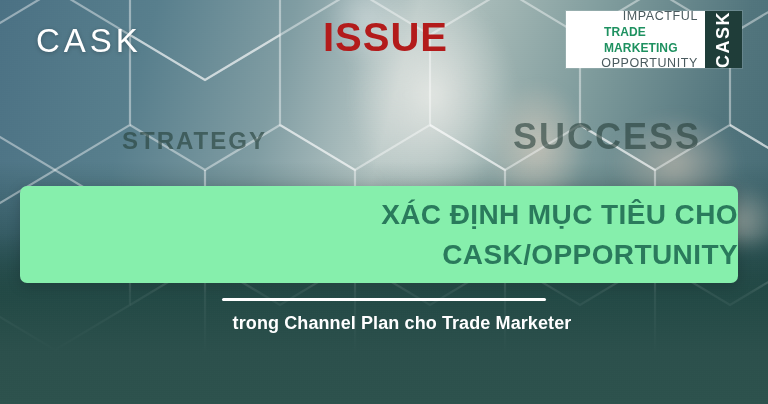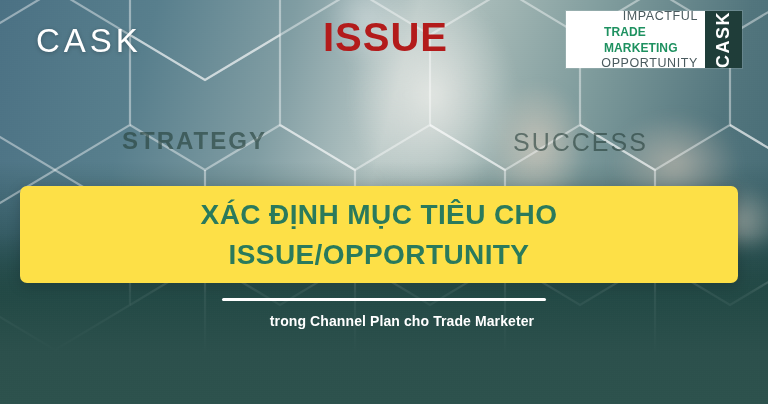--- a/index.html
+++ b/index.html
@@ -103,23 +103,23 @@
     color: #b31b1b;
   }
   .word-strategy {
     left: 122px; top: 127px;
     font-size: 24px;
     font-weight: 700;
     letter-spacing: 2px;
     color: rgba(37,64,58,0.62);
   }
   .word-success {
-    left: 513px; top: 128px;
-    font-size: 25px;
-    font-weight: 400;
+    left: 513px; top: 116px;
+    font-size: 36px;
+    font-weight: 700;
     letter-spacing: 2px;
     color: rgba(34,58,54,0.58);
   }
 
   
   .logo {
     position: absolute;
     left: 566px; top: 11px;
     width: 176px; height: 57px;
     display: flex;
@@ -164,25 +164,25 @@
     font-weight: 700;
     letter-spacing: 1.5px;
     white-space: nowrap;
   }
 
   
   .card {
     position: absolute;
     left: 20px; top: 186px;
     width: 718px; height: 97px;
-    background: #fde047;
+    background: #86efac;
     border-radius: 7px;
     display: flex;
     flex-direction: column;
-    align-items: center;
+    align-items: flex-end;
     justify-content: center;
     box-shadow: 0 3px 14px rgba(0,0,0,.18);
   }
   .card-line {
     color: #2a7a5c;
     font-size: 28px;
     font-weight: 800;
     letter-spacing: .4px;
     line-height: 40px;
     text-align: center;
@@ -194,21 +194,21 @@
     left: 222px; top: 298px;
     width: 324px; height: 3px;
     background: #ffffff;
     border-radius: 2px;
   }
   .subtitle {
     position: absolute;
     left: 0; right: 0; top: 313px;
     text-align: center;
     color: #ffffff;
-    font-size: 14px;
+    font-size: 18px;
     font-weight: 700;
     letter-spacing: .1px;
     padding-left: 36px;
   }
 </style>
 </head>
 <body>
 
 <div id="stage">
 
@@ -260,19 +260,19 @@
       <div class="logo-l2">TRADE MARKETING</div>
       <div class="logo-l3">OPPORTUNITY</div>
     </div>
     <div class="logo-badge">
       <span>CASK</span>
     </div>
   </div>
 
   <div class="card">
     <div class="card-line">XÁC ĐỊNH MỤC TIÊU CHO</div>
-    <div class="card-line">ISSUE/OPPORTUNITY</div>
+    <div class="card-line">CASK/OPPORTUNITY</div>
   </div>
 
   <div class="divider"></div>
   <div class="subtitle">trong Channel Plan cho Trade Marketer</div>
 
 </div>
 
 </body></html>

